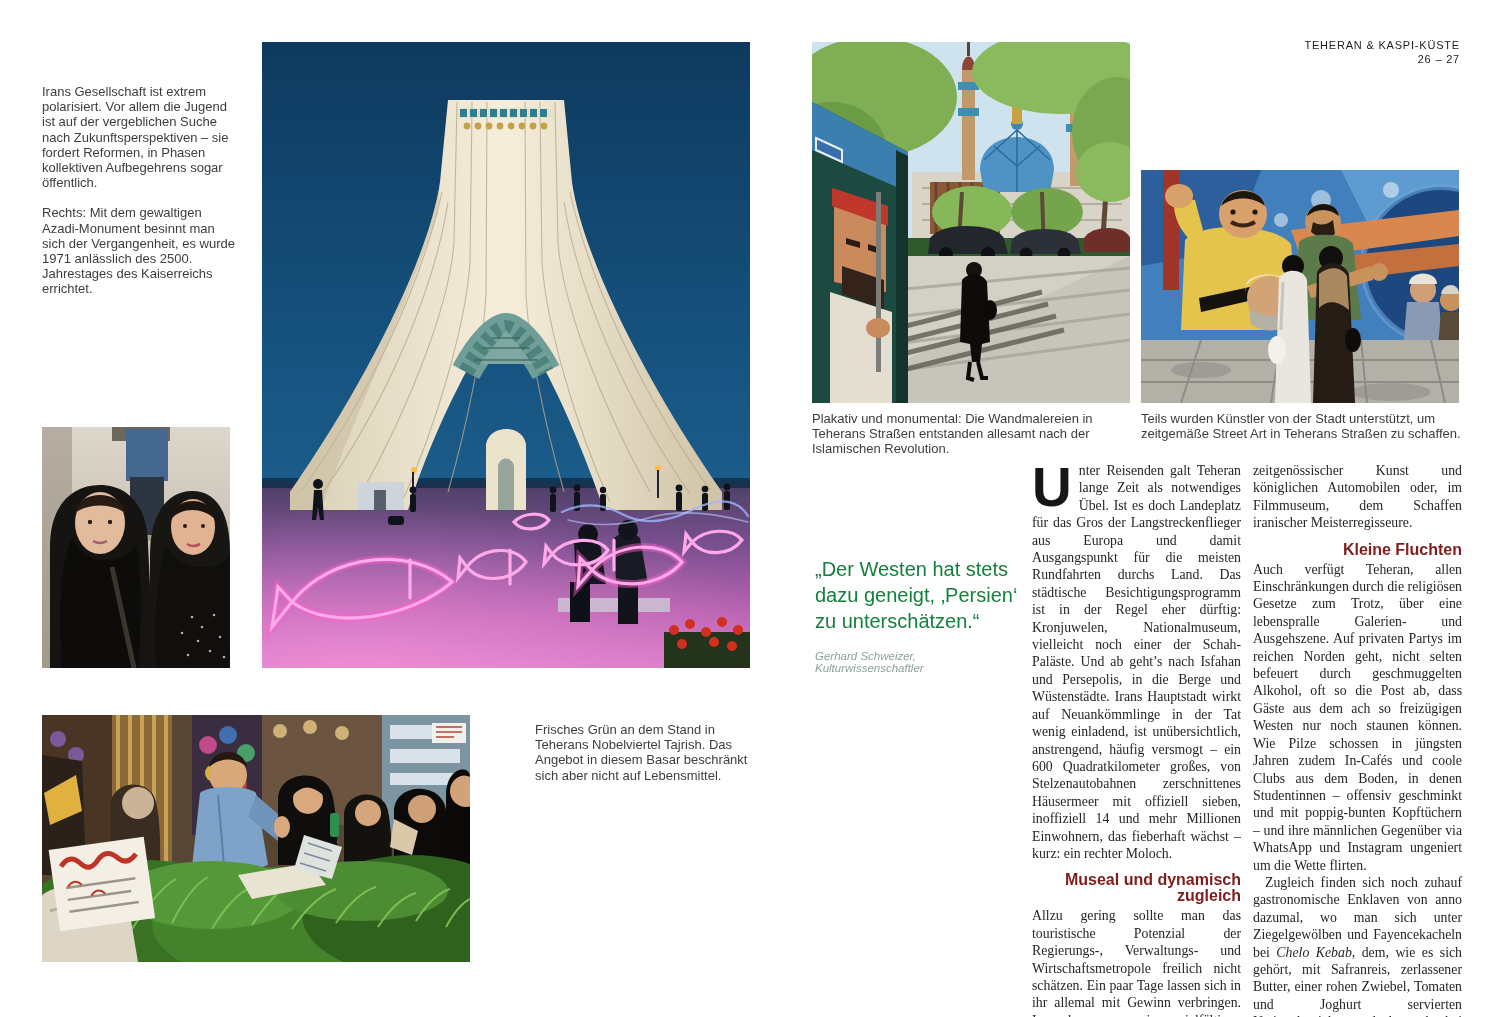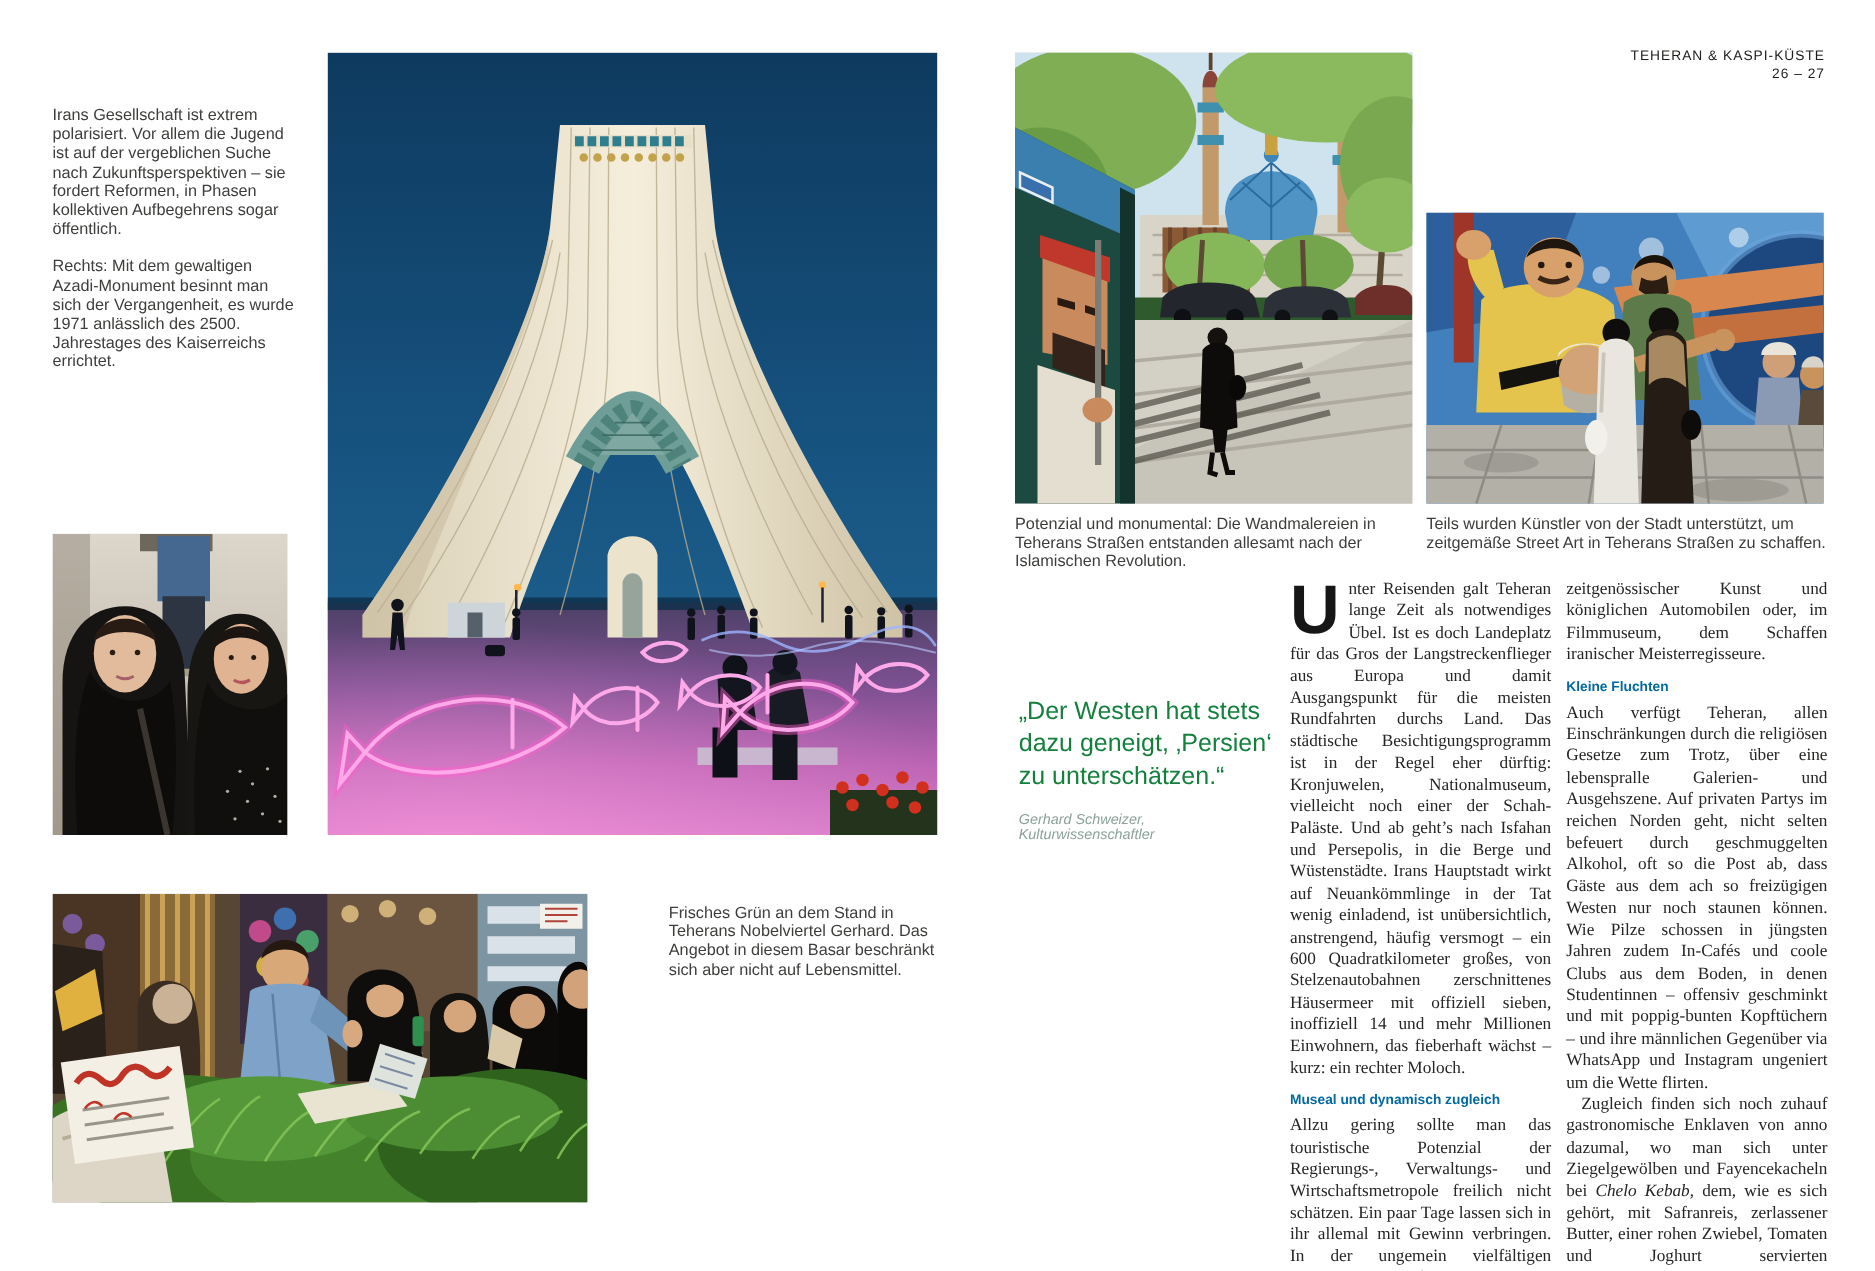--- a/index.html
+++ b/index.html
@@ -22,21 +22,21 @@
   .quote{left:815px;top:556px;width:205px;}
   .quote-text{color:#15803d;font-size:20px;line-height:26px;margin:0;}
   .quote-attr{color:#8ba199;font-size:11.5px;margin-top:16px;font-style:italic;}
 
   
   .col{position:absolute;top:462px;width:209px;color:#262524;
        font-family:"Liberation Serif",serif;font-size:13.8px;line-height:17.4px;
        text-align:justify;}
   .col p{margin:0;}
   .col .subhead{font-family:"Liberation Sans",sans-serif;font-weight:bold;
-                font-size:11px;color:#0369a1;margin:10px 0 3px 0;text-align:left;line-height:16px;}
+                font-size:16px;color:#7f1d1d;margin:10px 0 3px 0;text-align:right;line-height:16px;}
   .dropcap{float:left;font-family:"Liberation Sans",sans-serif;font-weight:bold;
            font-size:55px;line-height:44px;padding:3px 7px 0 0;color:#161616;}
   .indent{text-indent:12px;}
   .it{font-style:italic;}
 </style>
 </head>
 <body>
 
 <div class="abs page-header">
   <div>TEHERAN &amp; KASPI-KÜSTE</div>
@@ -339,21 +339,21 @@
   <g transform="rotate(-8 60 170)">
     <rect x="12" y="128" width="96" height="82" fill="#f3efe4"></rect>
     <path d="M22,146 q10,-12 20,0 q8,10 18,-2 q10,-10 20,2 q8,8 18,-2" stroke="#c03428" stroke-width="5" fill="none"></path>
     <path d="M24,168 h70 M24,180 h64 M24,192 h70" stroke="#9a958a" stroke-width="2.4"></path>
     <path d="M26,167 q8,-8 14,0 M48,179 q8,-8 14,0" stroke="#c03428" stroke-width="2" fill="none"></path>
   </g>
 </svg>
 </div>
 
 <div class="abs cap single" style="left:535px;top:722px;width:218px;">
-  <p>Frisches Grün an dem Stand in Teherans Nobelviertel Gerhard. Das Angebot in diesem Basar beschränkt sich aber nicht auf Lebensmittel.</p>
+  <p>Frisches Grün an dem Stand in Teherans Nobelviertel Tajrish. Das Angebot in diesem Basar beschränkt sich aber nicht auf Lebensmittel.</p>
 </div>
 
 <div class="photo" style="left:812px;top:42px;width:318px;height:361px;">
 <svg viewBox="0 0 318 361" preserveAspectRatio="none">
   <rect width="318" height="361" fill="#cfe3ee"></rect>
 
   <rect x="100" y="130" width="218" height="86" fill="#d8d4c8"></rect>
   <g stroke="#b3ae9f" stroke-width="2">
         <path d="M110,146 h200 M110,162 h200 M110,178 h200"></path>
       </g>
@@ -517,21 +517,21 @@
     <ellipse cx="136" cy="180" rx="9" ry="14" fill="#f2f0ea"></ellipse>
     <circle cx="190" cy="88" r="12" fill="#12100d"></circle>
     <path d="M176,102 C182,90 202,90 208,104 L214,233 L172,233 Z" fill="#241c15"></path>
     <path d="M178,104 C188,96 200,96 206,106 L208,140 C196,130 186,130 178,138 Z" fill="#a98a60"></path>
     <ellipse cx="212" cy="170" rx="8" ry="12" fill="#0e0c0a"></ellipse>
   </g>
 </svg>
 </div>
 
 <div class="abs cap single" style="left:812px;top:411px;width:332px;">
-  <p>Potenzial und monumental: Die Wandmalereien in Teherans Straßen entstanden allesamt nach der Islamischen Revolution.</p>
+  <p>Plakativ und monumental: Die Wandmalereien in Teherans Straßen entstanden allesamt nach der Islamischen Revolution.</p>
 </div>
 <div class="abs cap single" style="left:1141px;top:411px;width:332px;">
   <p>Teils wurden Künstler von der Stadt unterstützt, um zeitgemäße Street Art in Teherans Straßen zu schaffen.</p>
 </div>
 
 <div class="abs quote">
   <p class="quote-text">„Der Westen hat stets dazu geneigt, ‚Persien‘ zu unterschätzen.“</p>
   <div class="quote-attr">Gerhard Schweizer, Kulturwissenschaftler</div>
 </div>
 

